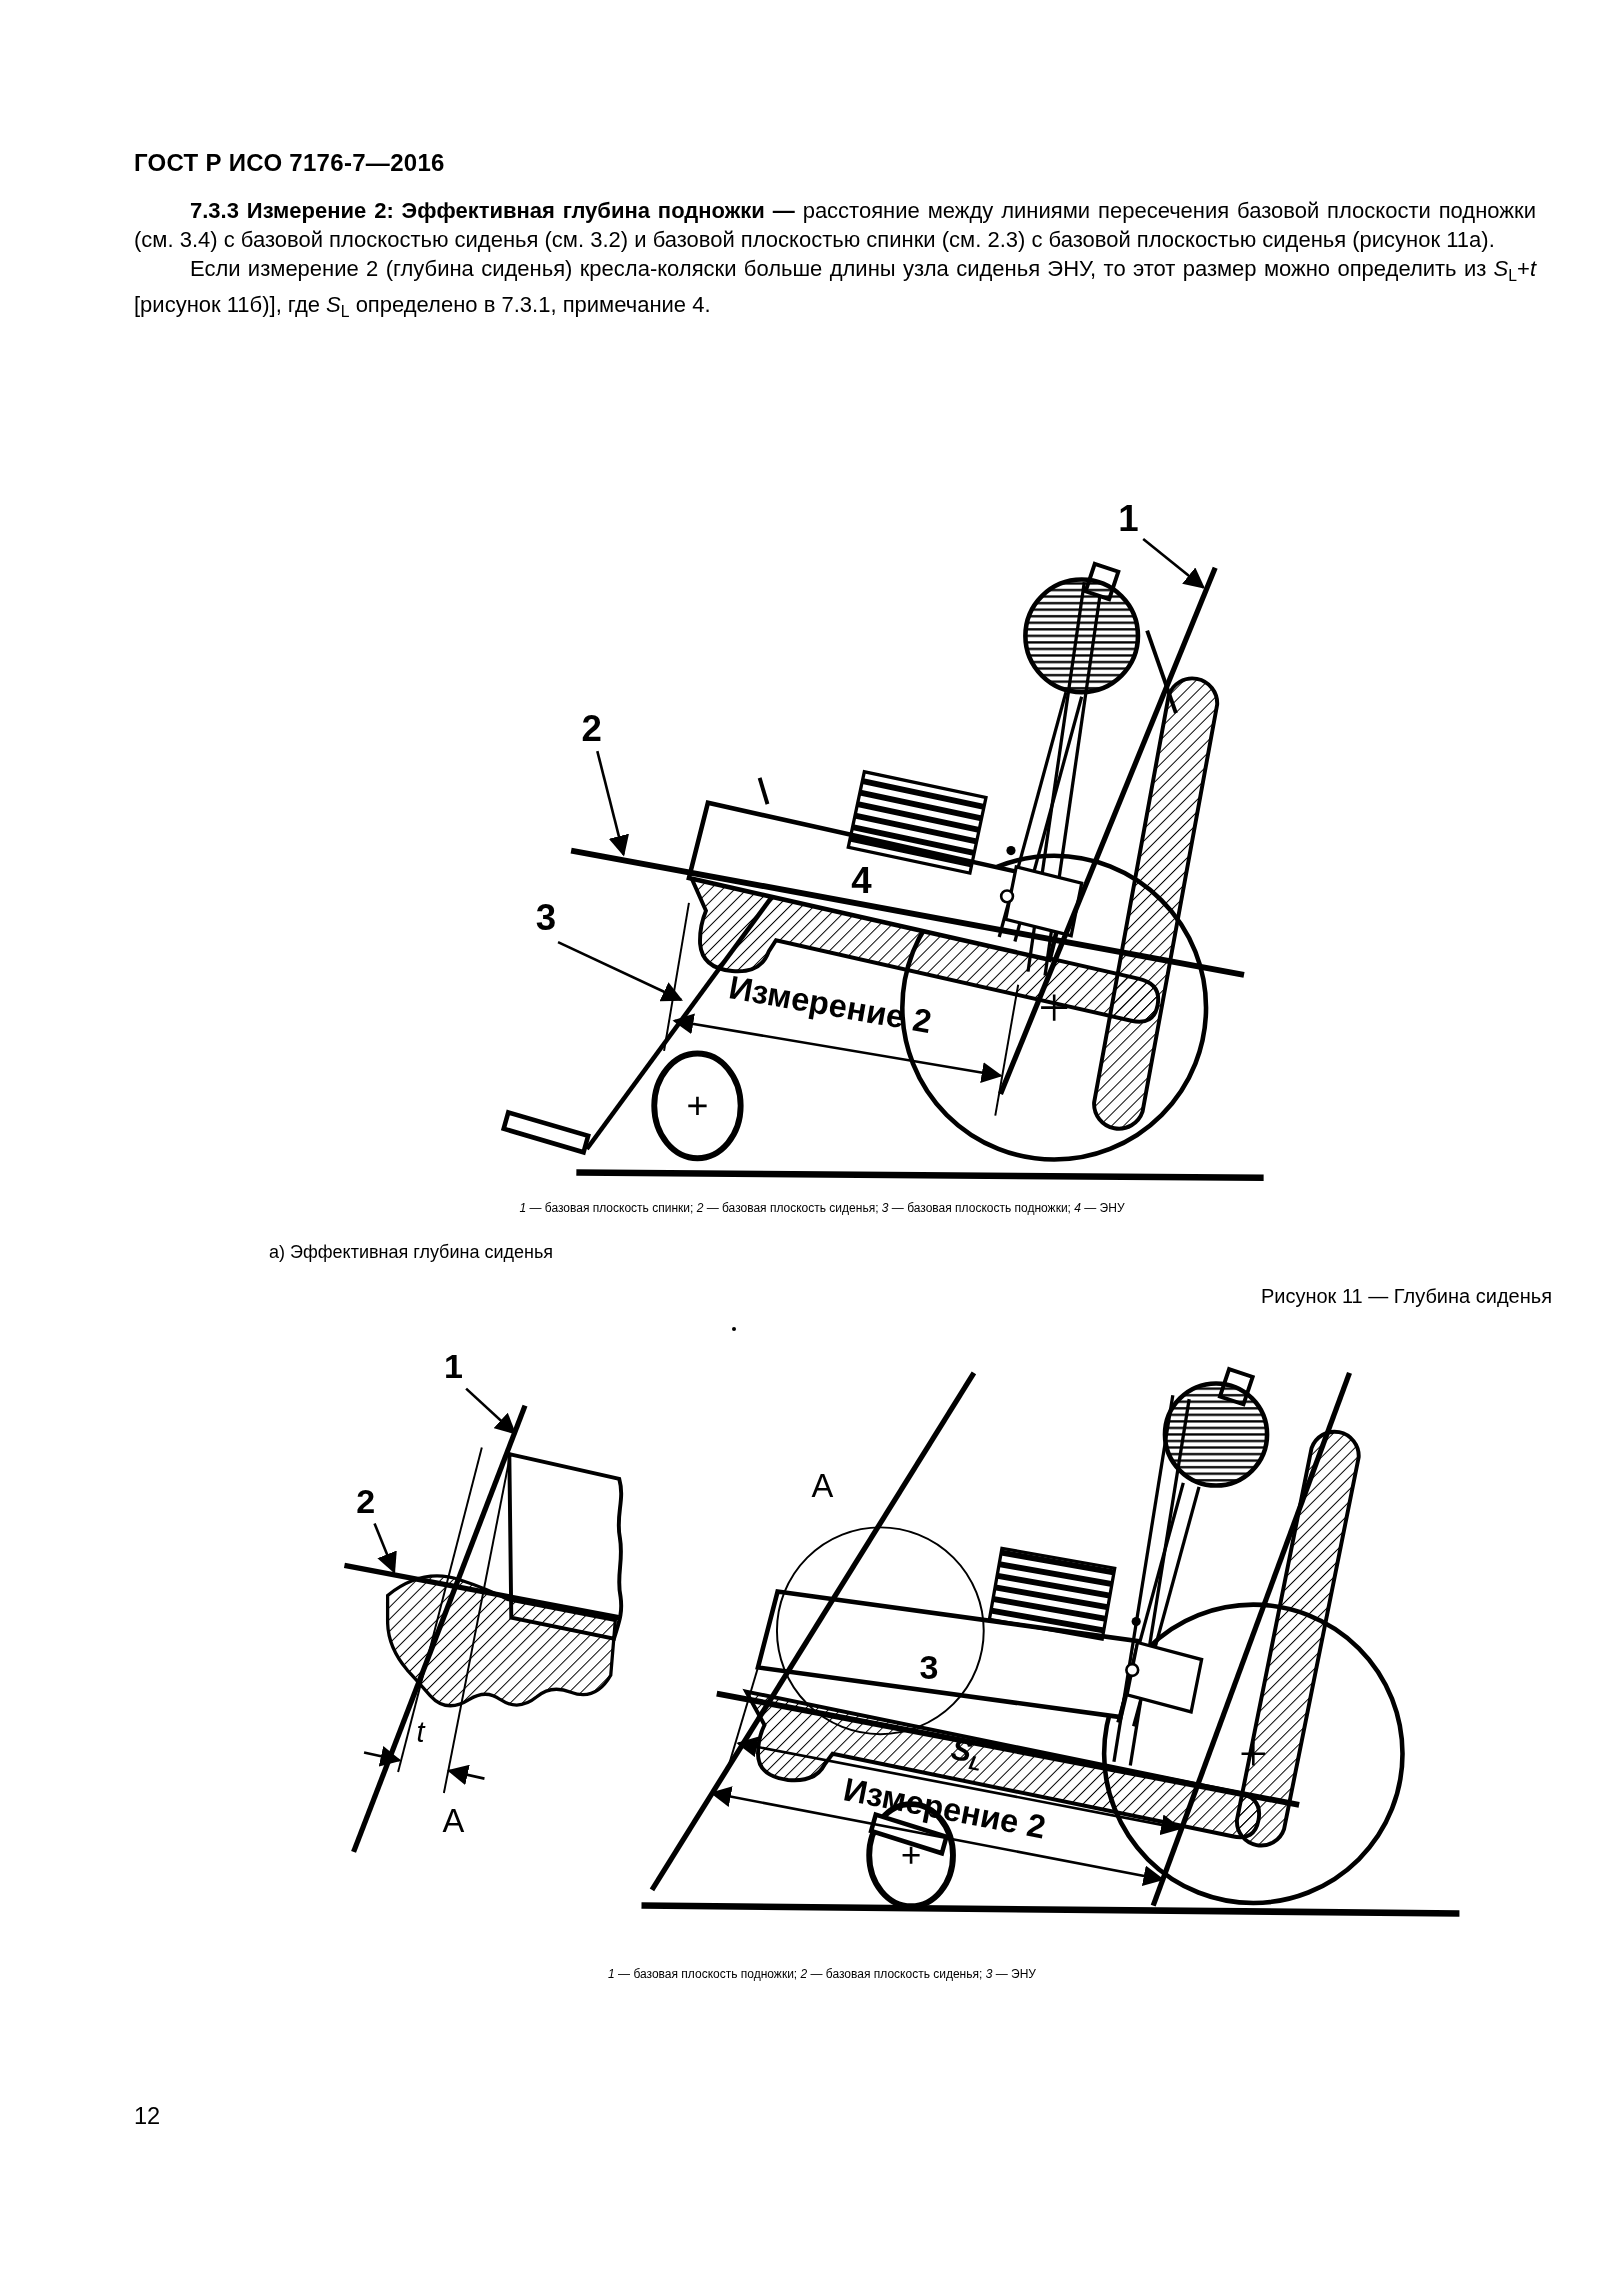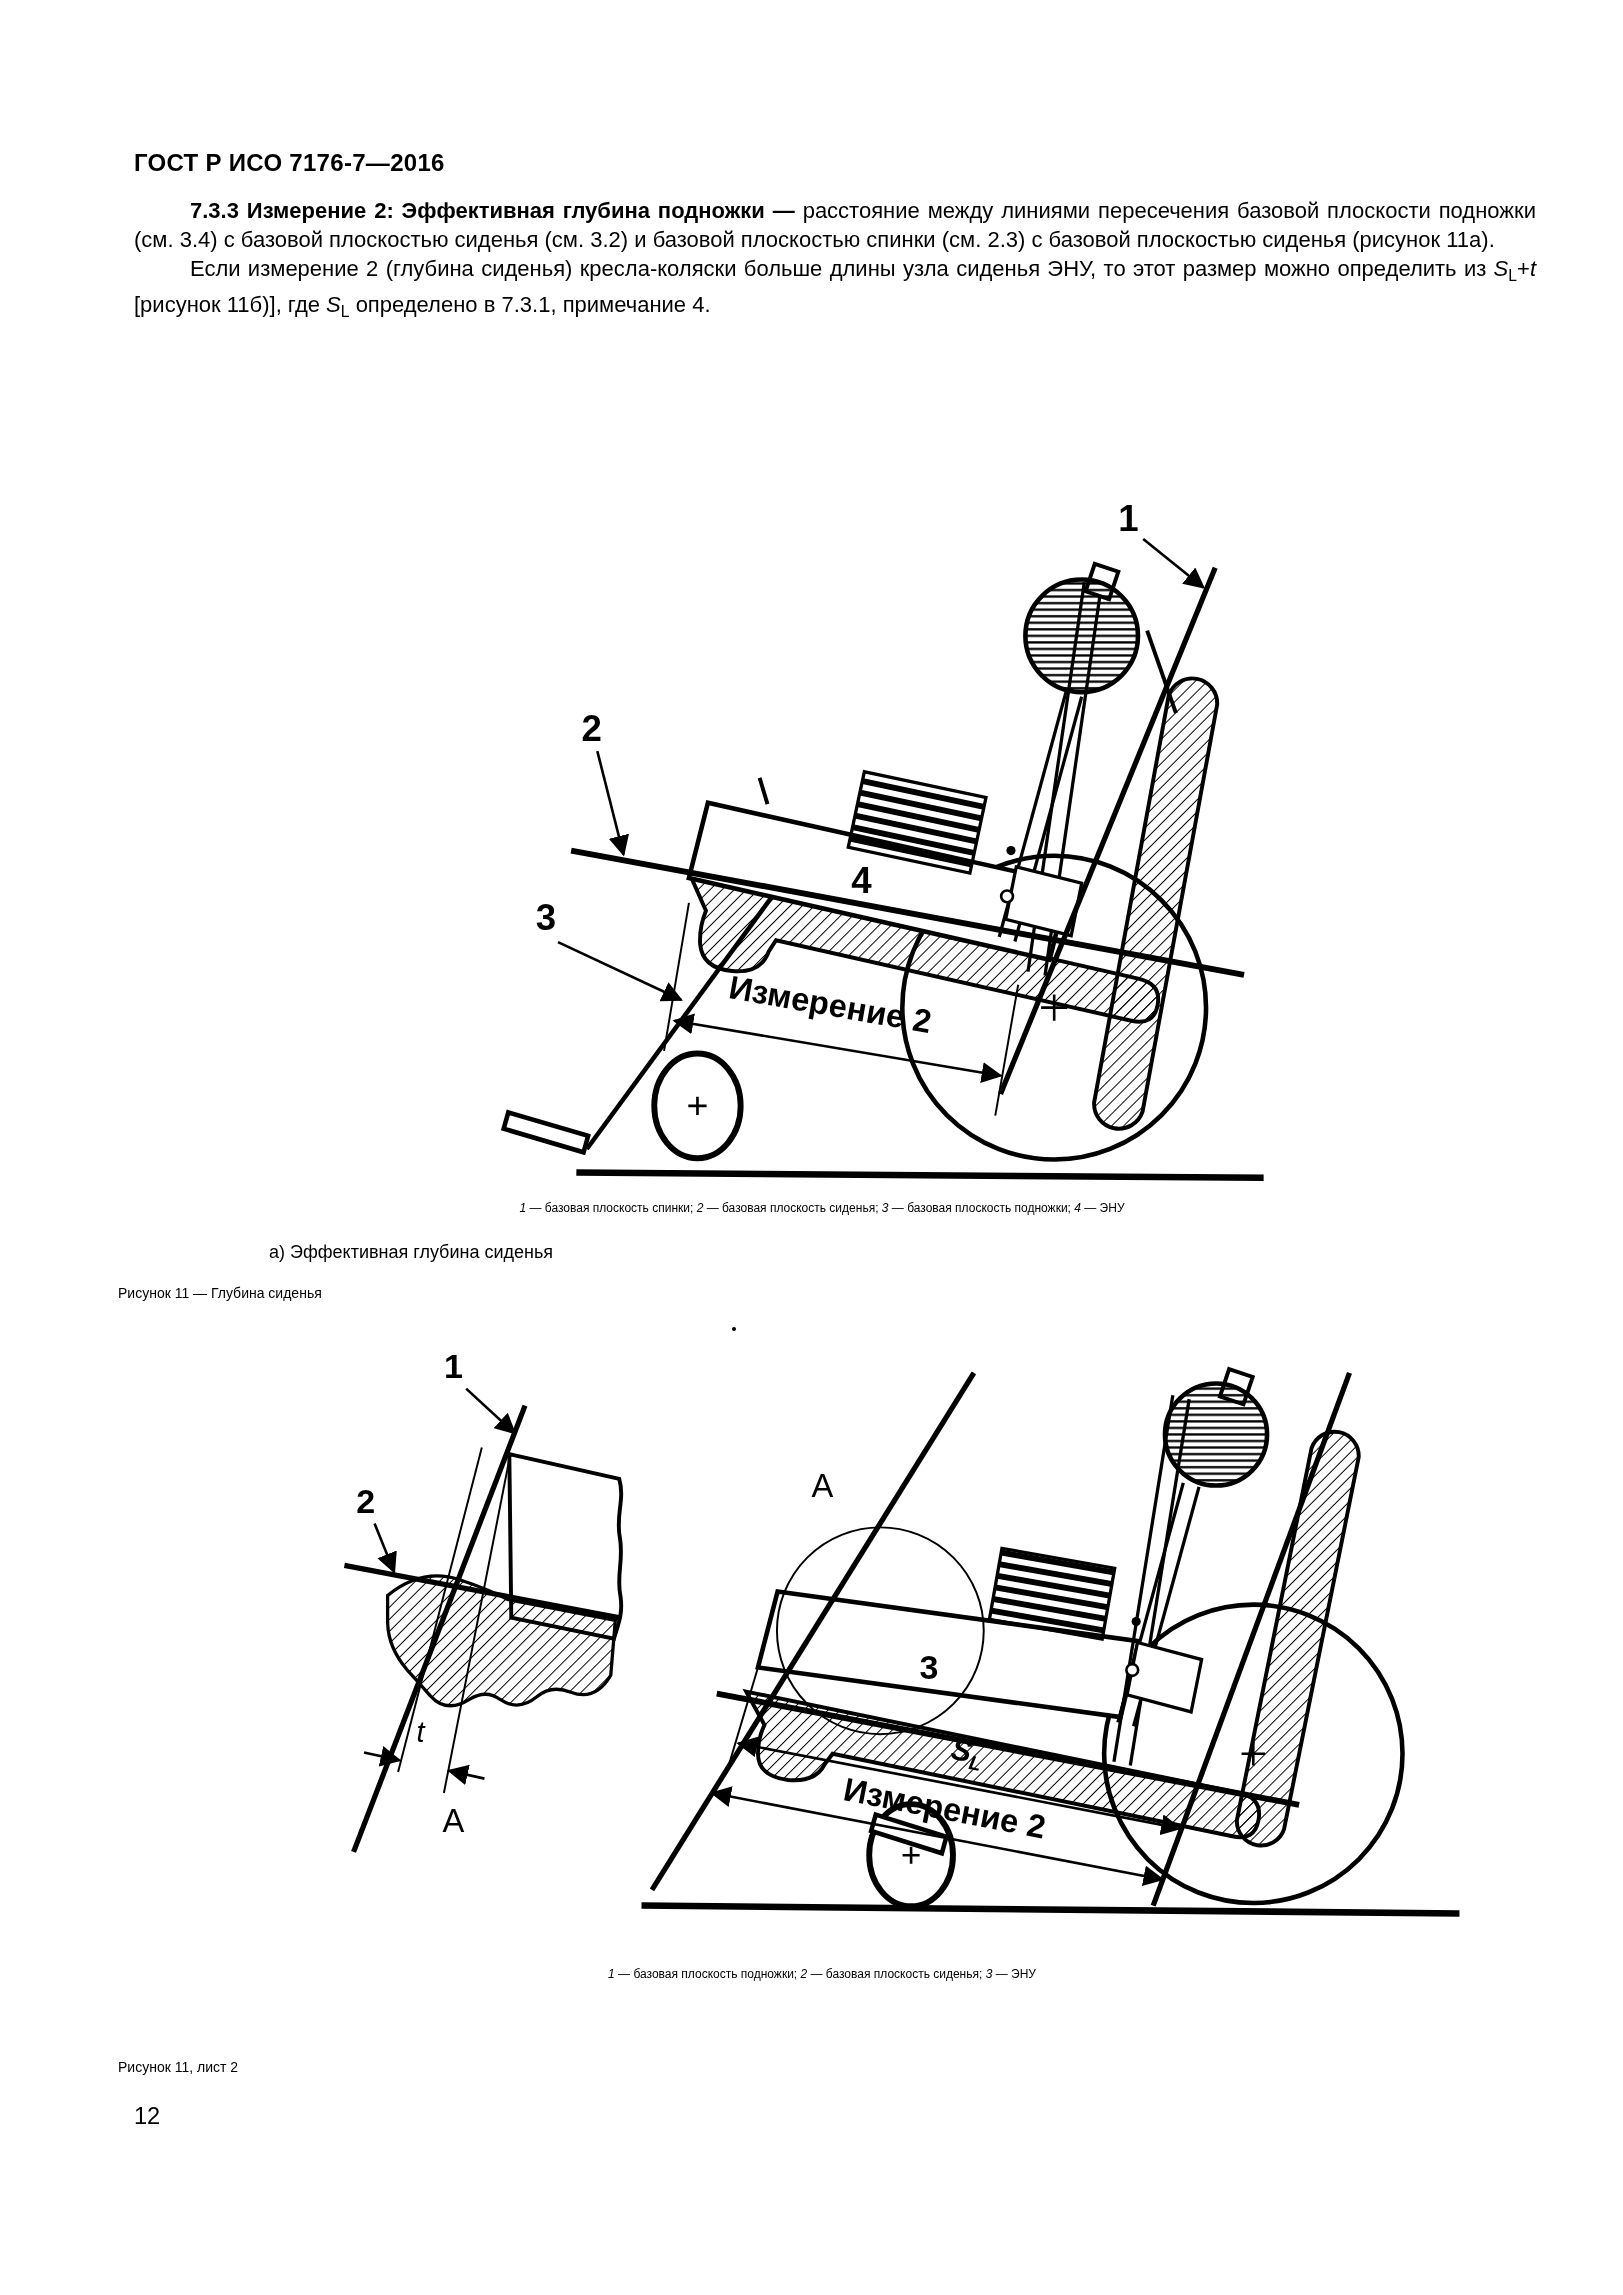--- a/index.html
+++ b/index.html
@@ -10,21 +10,21 @@
   .hdr{position:absolute;left:134px;top:149px;font-size:24px;font-weight:bold;letter-spacing:0.3px;}
   .bodytext{position:absolute;left:134px;top:196px;width:1402px;}
   .bodytext p{margin:0;font-size:22px;line-height:29px;text-align:justify;text-indent:56px;}
   .bodytext p b{font-weight:bold;}
   .bodytext p i, .cap i, .subcap i{font-style:italic;}
   sub{font-size:15.7px;}
   .cap{position:absolute;left:121px;width:1402px;text-align:center;font-size:12px;}
   .cap-a{top:1201px;}
   .cap-b{top:1967px;}
   .subcap-a{position:absolute;left:269px;top:1242px;font-size:18px;}
-  .figtitle{position:absolute;left:118px;width:1402px;text-align:left;font-size:14px;}
+  .figtitle{position:absolute;left:150px;width:1402px;text-align:right;font-size:20px;}
   .ft-a{top:1285px;}
   .ft-b{top:2059px;}
   .subcap-b{position:absolute;left:134px;top:1993px;width:1402px;font-size:22px;line-height:29px;text-align:justify;text-indent:56px;margin:0;}
   .pagenum{position:absolute;left:134px;top:2103px;font-size:23.6px;}
   .figa{position:absolute;left:393px;top:484px;}
   .figb{position:absolute;left:288px;top:1335px;}
   .dot{position:absolute;left:732px;top:1327px;width:3.9px;height:3.9px;border-radius:2px;background:#000;}
   svg{display:block;}
   svg text{font-family:"Liberation Sans", sans-serif;fill:#000;}
   .lbl{font-size:56px;font-weight:bold;}
@@ -228,18 +228,17 @@
       <line x1="718" y1="508" x2="672" y2="662" stroke="#000" stroke-width="3"></line>
       <line x1="688" y1="624" x2="1363" y2="754" stroke="#000" stroke-width="4" marker-start="url(#f2ar)" marker-end="url(#f2ar)"></line>
       <text x="1035" y="652" text-anchor="middle" transform="rotate(11 1035 652)" font-style="italic" font-size="46" font-weight="bold"><tspan>S</tspan><tspan dy="10" font-size="30">L</tspan></text>
 
       <line x1="648" y1="700" x2="1336" y2="832" stroke="#000" stroke-width="4" marker-start="url(#f2ar)" marker-end="url(#f2ar)"></line>
       <text class="dimt" x="1000" y="740" text-anchor="middle" transform="rotate(11 1000 740)">Измерение 2</text>
     </g>
   </svg>
 
   <div class="cap cap-b"><i>1</i><span> — базовая плоскость подножки; </span><i>2</i><span> — базовая плоскость сиденья; </span><i>3</i><span> — ЭНУ</span></div>
-  <div class="figtitle ft-b">Рисунок 11, лист 2</div>
 
   <div class="pagenum">12</div>
 
 </div>
 
 
 </body></html>

